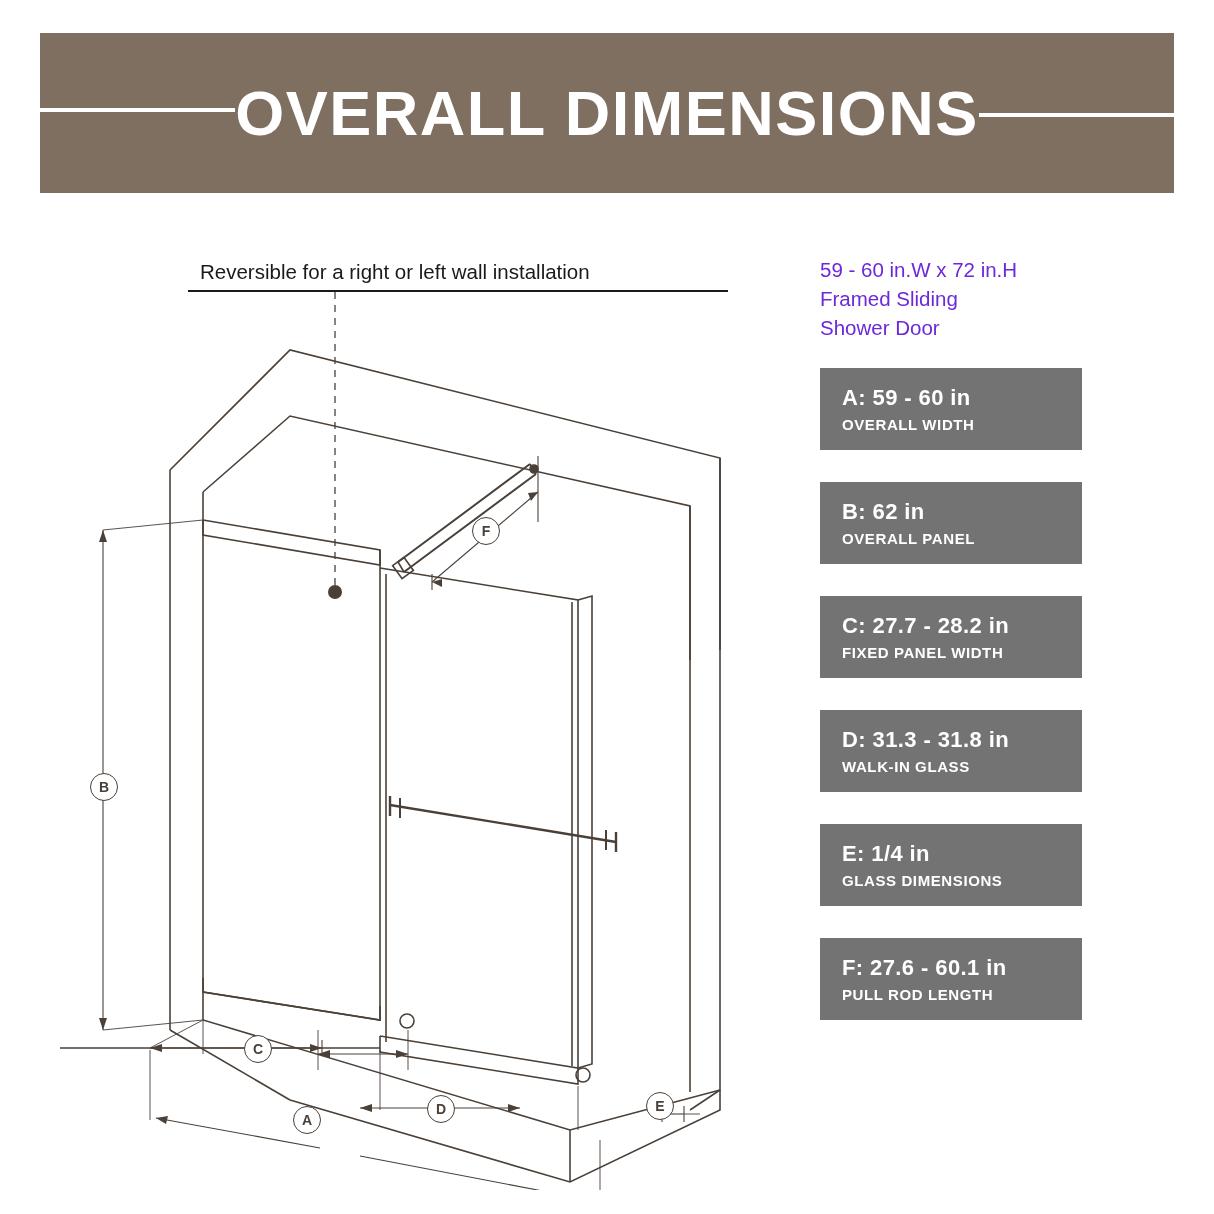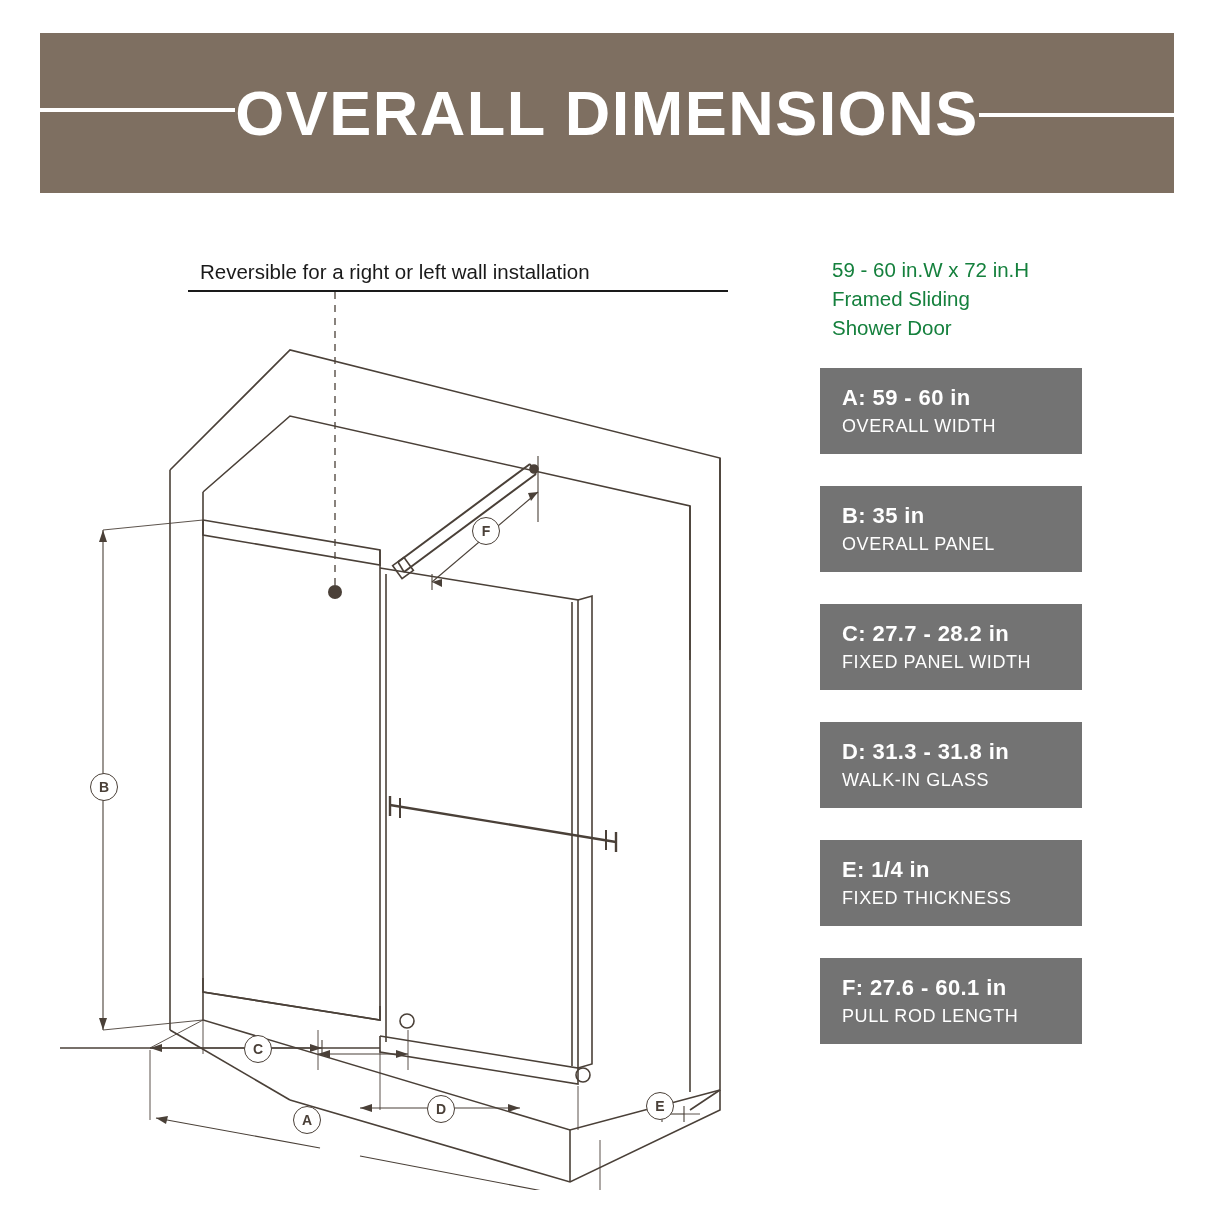--- a/index.html
+++ b/index.html
@@ -98,44 +98,43 @@
 
   
   #spec-column {
     position: absolute;
     left: 820px;
     top: 255px;
     width: 270px;
   }
   #product-title {
     font-size: 20.5px;
-    color: #15803d;
+    color: #6d28d9;
     line-height: 1.42;
     margin-bottom: 26px;
     white-space: pre-line;
-    margin-left: 12px;
   }
   .spec-card {
     background: #737373;
     color: #ffffff;
     width: 262px;
     box-sizing: border-box;
     padding: 17px 0 17px 22px;
     margin-bottom: 32px;
   }
   .spec-main {
     font-size: 22px;
     font-weight: bold;
     letter-spacing: 0.4px;
     margin-bottom: 5px;
     white-space: nowrap;
   }
   .spec-sub {
-    font-size: 18px;
-    font-weight: normal;
+    font-size: 15px;
+    font-weight: bold;
     letter-spacing: 0.6px;
     white-space: nowrap;
   }
 </style>
 </head>
 <body>
 
 <div id="page">
 
   <div id="header-banner">
@@ -262,37 +261,37 @@
     <div id="product-title">59 - 60 in.W x 72 in.H
 Framed Sliding
 Shower Door</div>
 
     <div class="spec-card">
       <div class="spec-main">A: 59 - 60 in</div>
       <div class="spec-sub">OVERALL WIDTH</div>
     </div>
 
     <div class="spec-card">
-      <div class="spec-main">B: 35 in</div>
+      <div class="spec-main">B: 62 in</div>
       <div class="spec-sub">OVERALL PANEL</div>
     </div>
 
     <div class="spec-card">
       <div class="spec-main">C: 27.7 - 28.2 in</div>
       <div class="spec-sub">FIXED PANEL WIDTH</div>
     </div>
 
     <div class="spec-card">
       <div class="spec-main">D: 31.3 - 31.8 in</div>
       <div class="spec-sub">WALK-IN GLASS</div>
     </div>
 
     <div class="spec-card">
       <div class="spec-main">E: 1/4 in</div>
-      <div class="spec-sub">FIXED THICKNESS</div>
+      <div class="spec-sub">GLASS DIMENSIONS</div>
     </div>
 
     <div class="spec-card">
       <div class="spec-main">F: 27.6 - 60.1 in</div>
       <div class="spec-sub">PULL ROD LENGTH</div>
     </div>
   </div>
 
 </div>
 

